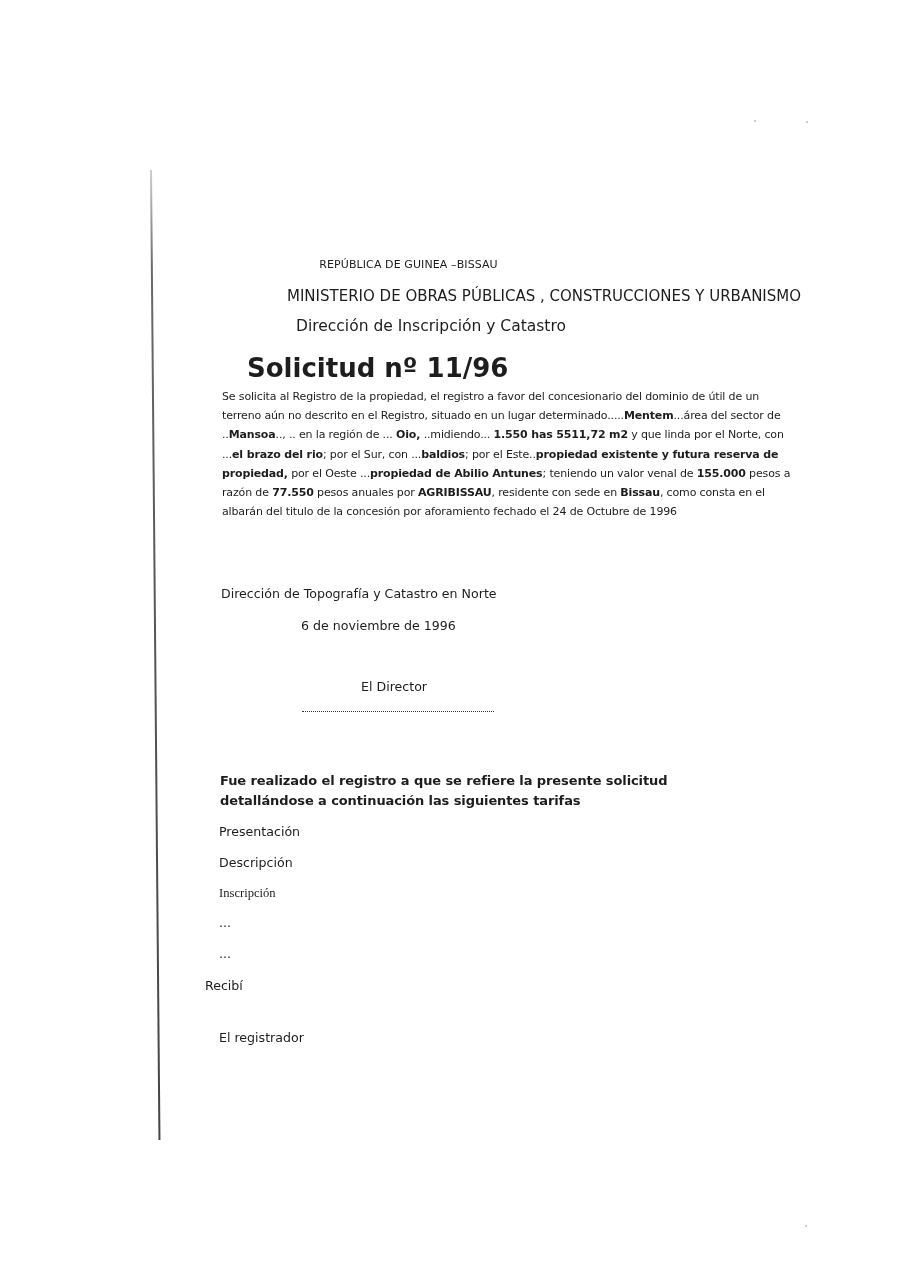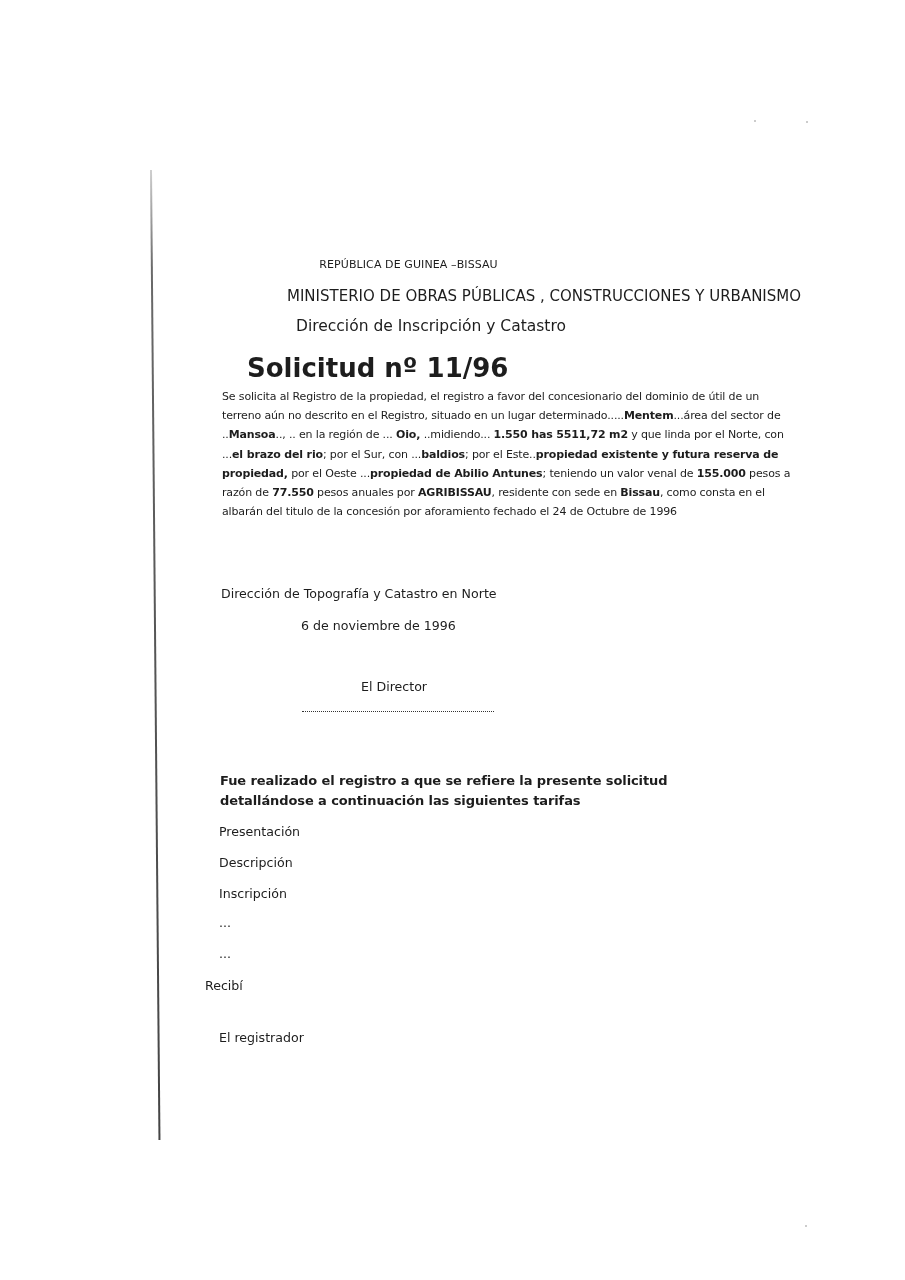--- a/index.html
+++ b/index.html
@@ -47,17 +47,17 @@
 
 <div class="line" style="left:221px;top:586px;">Dirección de Topografía y Catastro en Norte</div>
 <div class="line" style="left:301px;top:618px;">6 de noviembre de 1996</div>
 <div class="line" style="left:361px;top:679px;">El Director</div>
 <div class="dots"></div>
 
 <div class="para2">Fue realizado el registro a que se refiere la presente solicitud detallándose a continuación las siguientes tarifas</div>
 
 <div class="line" style="left:219px;top:824px;">Presentación</div>
 <div class="line" style="left:219px;top:855px;">Descripción</div>
-<div class="line" style="left:219px;top:886px;">Inscripción</div>
+<div class="line" style="left:219px;top:886px;font-family:Liberation Serif, serif;">Inscripción</div>
 <div class="line" style="left:219px;top:915px;">...</div>
 <div class="line" style="left:219px;top:946px;">...</div>
 <div class="line" style="left:205px;top:978px;">Recibí</div>
 <div class="line" style="left:219px;top:1009px;margin-top:21px;">El registrador</div>
 
 </body></html>

